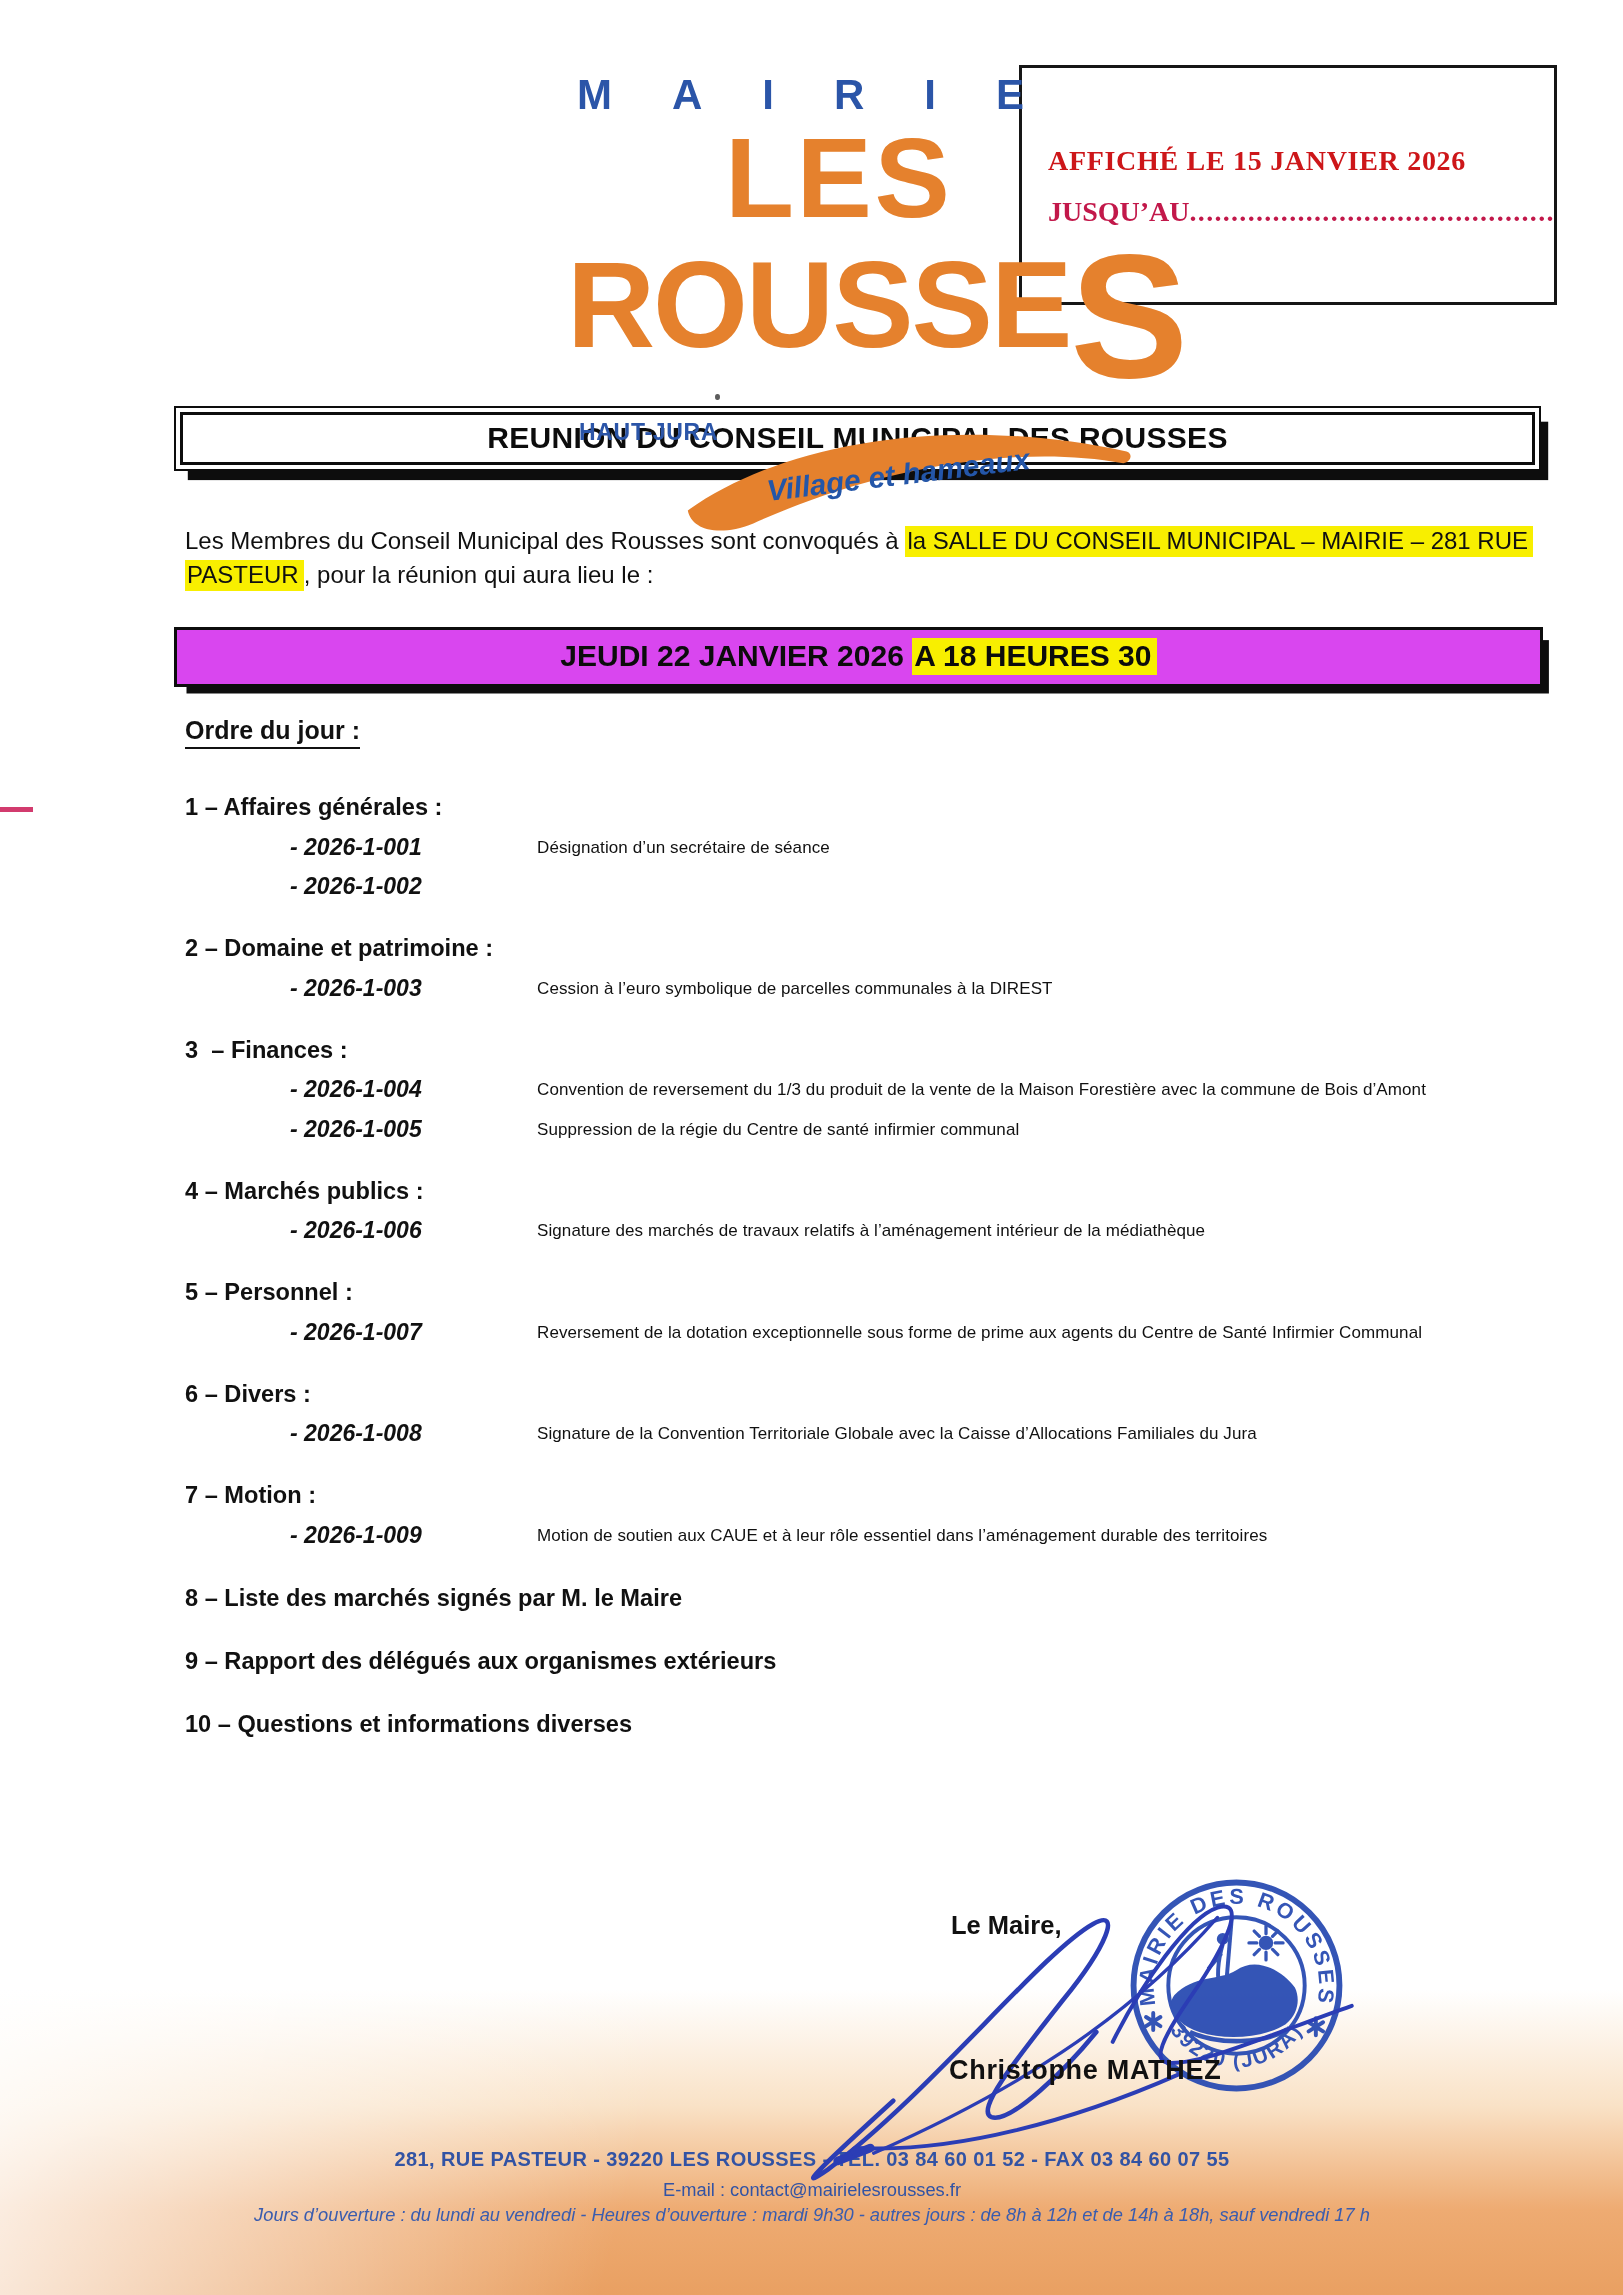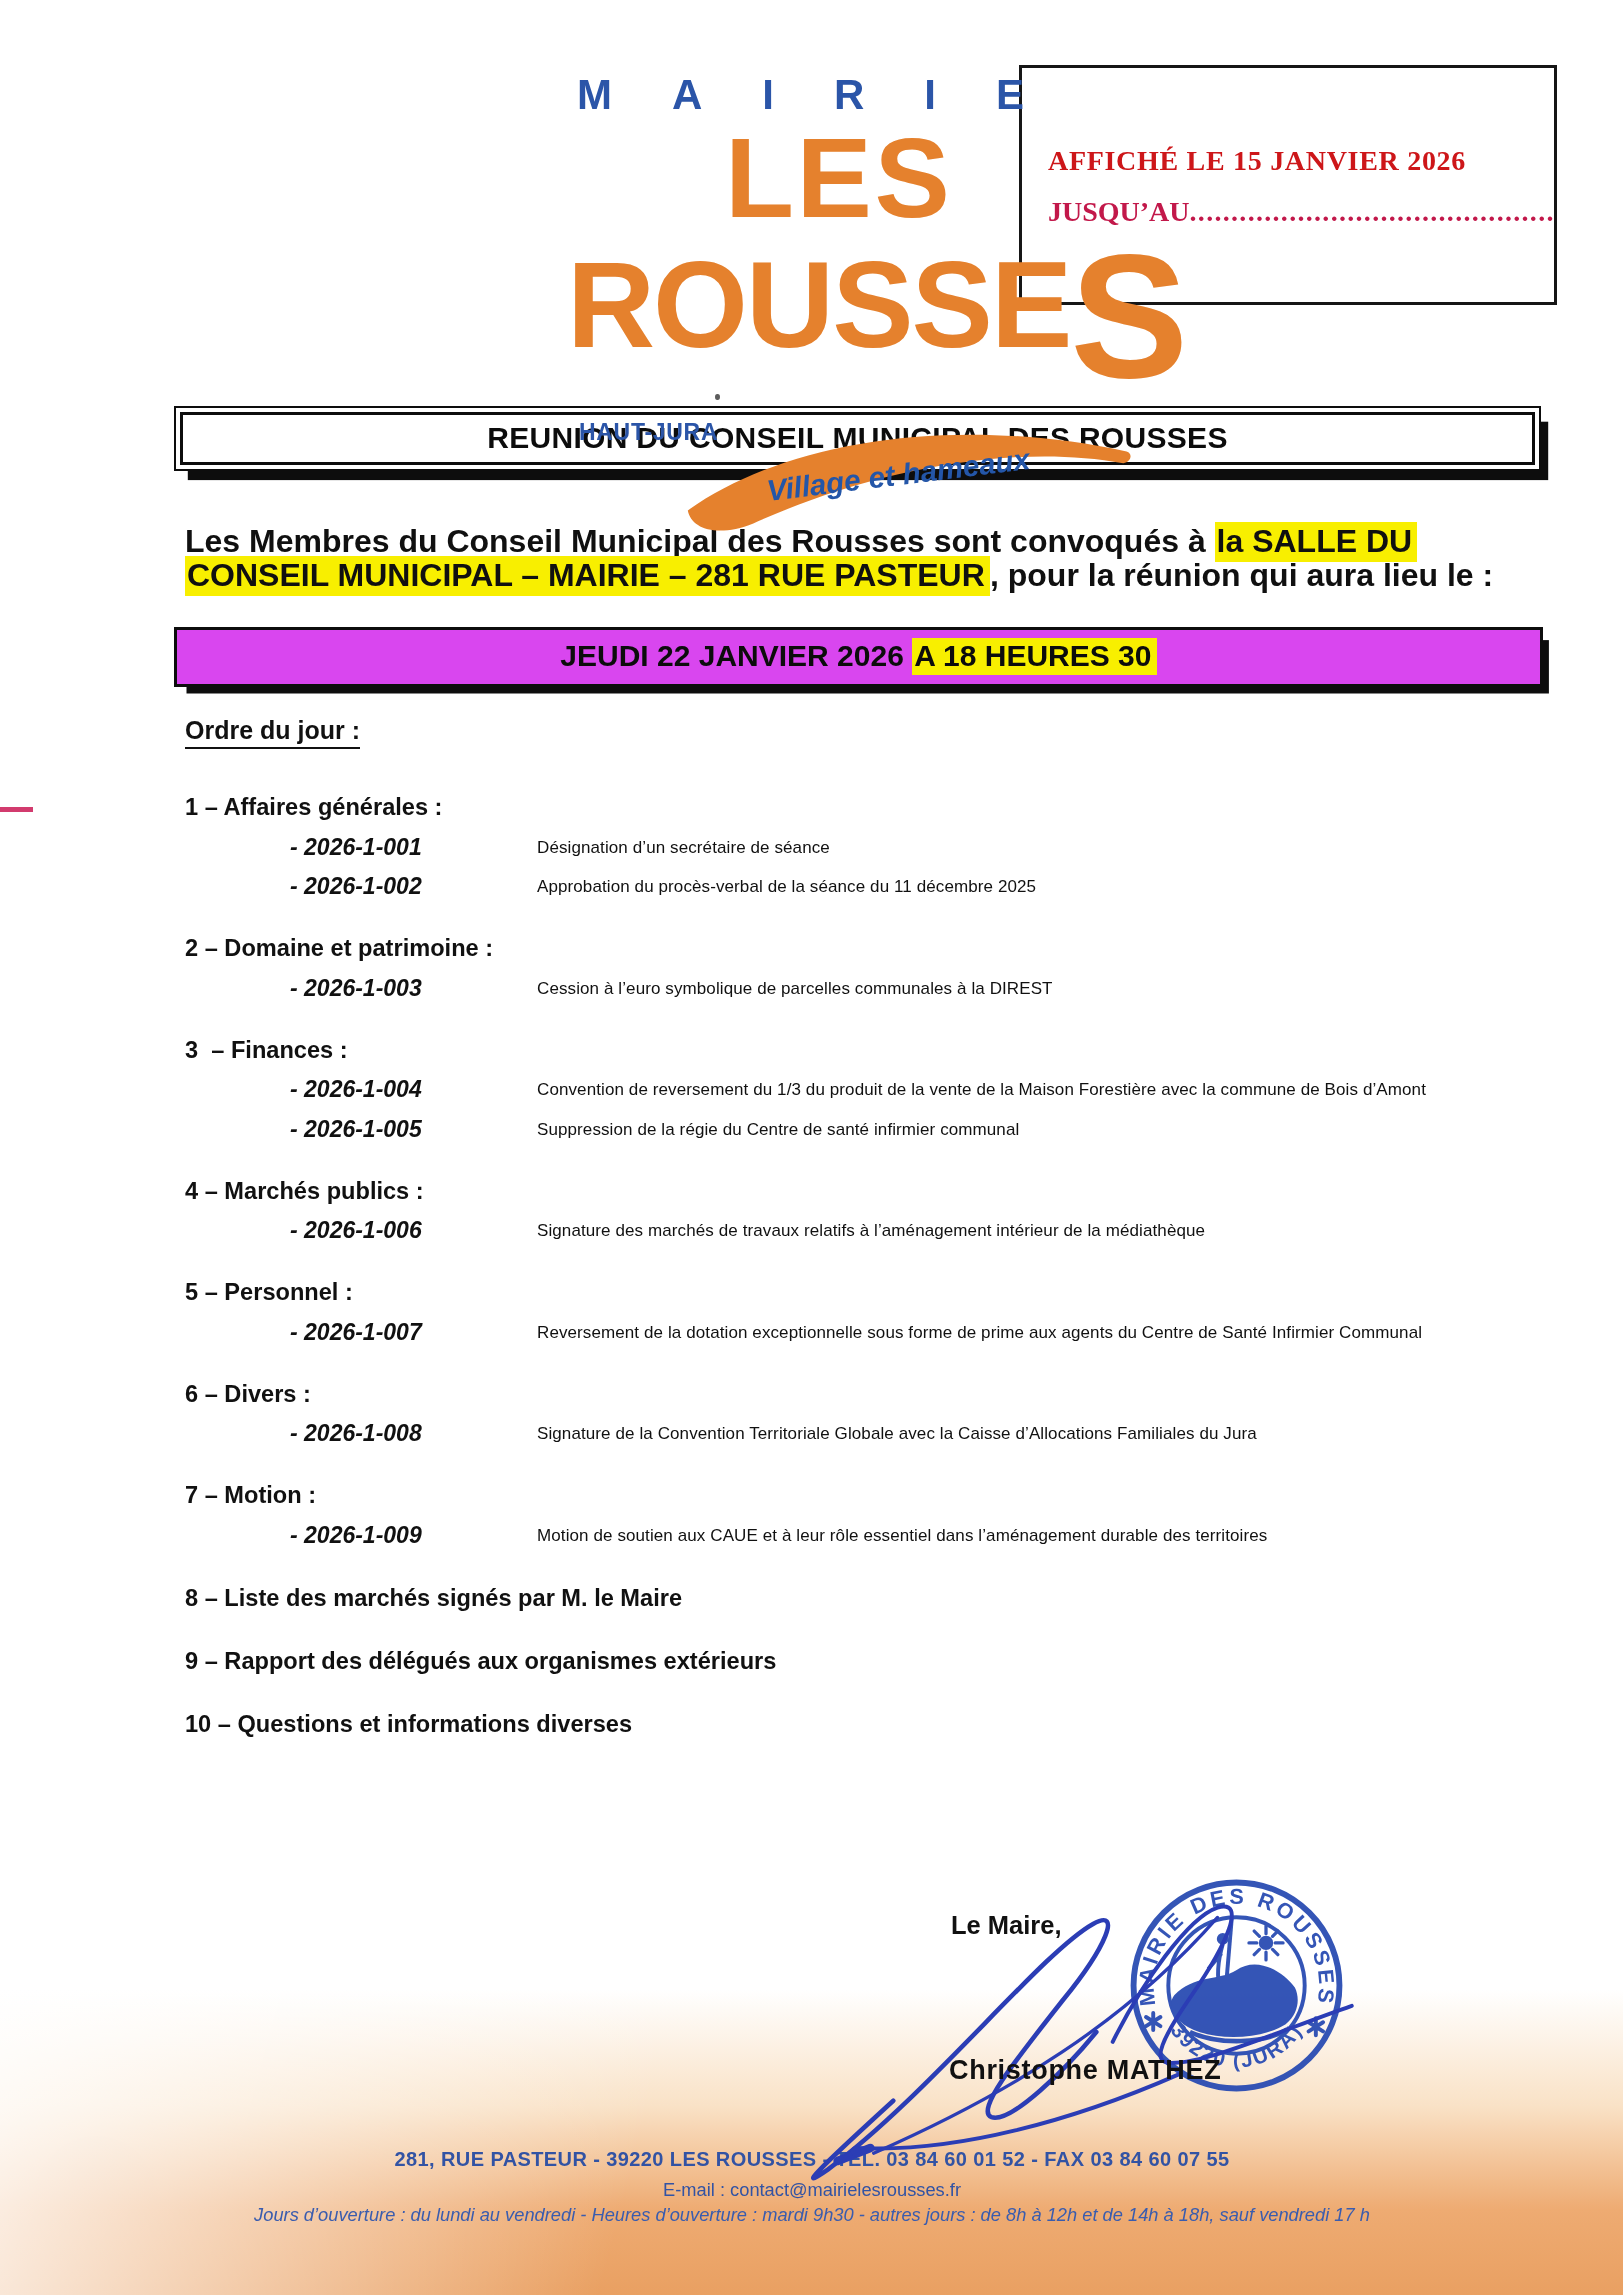--- a/index.html
+++ b/index.html
@@ -34,21 +34,21 @@
                 background:#fff;box-shadow:10.5px 12.4px 0 -3.3px #0d0d0d;z-index:2;}
   .title-banner-inner{border:3.3px solid #0d0d0d;margin:3.9px;padding:5.9px 6.5px 7.2px;
                 text-align:center;font-size:30px;font-weight:800;letter-spacing:0.3px;color:#0c0c0c;}
   .date-banner{position:absolute;left:174px;top:627px;width:1363px;border:3.9px solid #0d0d0d;
                background:#d946ef;box-shadow:9.2px 9.8px 0 -3.3px #0d0d0d;z-index:2;
                text-align:center;padding:9.2px 0 10.5px;font-size:30px;font-weight:800;color:#0c0c0c;}
   .hl{background:#f8ef00;padding:1.3px 5.2px 2.6px 2px;box-decoration-break:clone;
       -webkit-box-decoration-break:clone;}
 
   
-  .intro{position:absolute;left:185px;top:524px;width:1357px;font-size:32px;font-weight:700;
+  .intro{position:absolute;left:185px;top:524px;width:1357px;font-size:24px;font-weight:400;
          line-height:34px;color:#101010;z-index:2;}
 
   
   .agenda-label{position:absolute;left:185px;top:716px;font-size:25px;font-weight:800;}
   .agenda-label span{display:inline-block;border-bottom:2.6px solid #111;padding-bottom:2px;}
   .agenda{position:absolute;left:185px;top:791px;width:1359px;}
   .section{margin-bottom:29px;}
   .section-heading{font-size:23.6px;font-weight:800;line-height:33px;white-space:pre-wrap;}
   .item{display:flex;margin-top:6.5px;}
   .item-code{flex:none;margin-left:105px;width:247px;font-size:23px;font-weight:800;
@@ -119,21 +119,20 @@
   </div>
   <div class="agenda">
       <div class="section">
         <div class="section-heading">1 – Affaires générales :</div>
         <div class="item">
           <div class="item-code">- 2026-1-001</div>
           <div class="item-desc">Désignation d’un secrétaire de séance</div>
         </div>
         <div class="item">
           <div class="item-code">- 2026-1-002</div>
-          <div class="item-desc">Approbation du procès-verbal de la séance du 11 décembre 2025</div>
         </div>
       </div>
       <div class="section">
         <div class="section-heading">2 – Domaine et patrimoine :</div>
         <div class="item">
           <div class="item-code">- 2026-1-003</div>
           <div class="item-desc">Cession à l’euro symbolique de parcelles communales à la DIREST</div>
         </div>
       </div>
       <div class="section">

